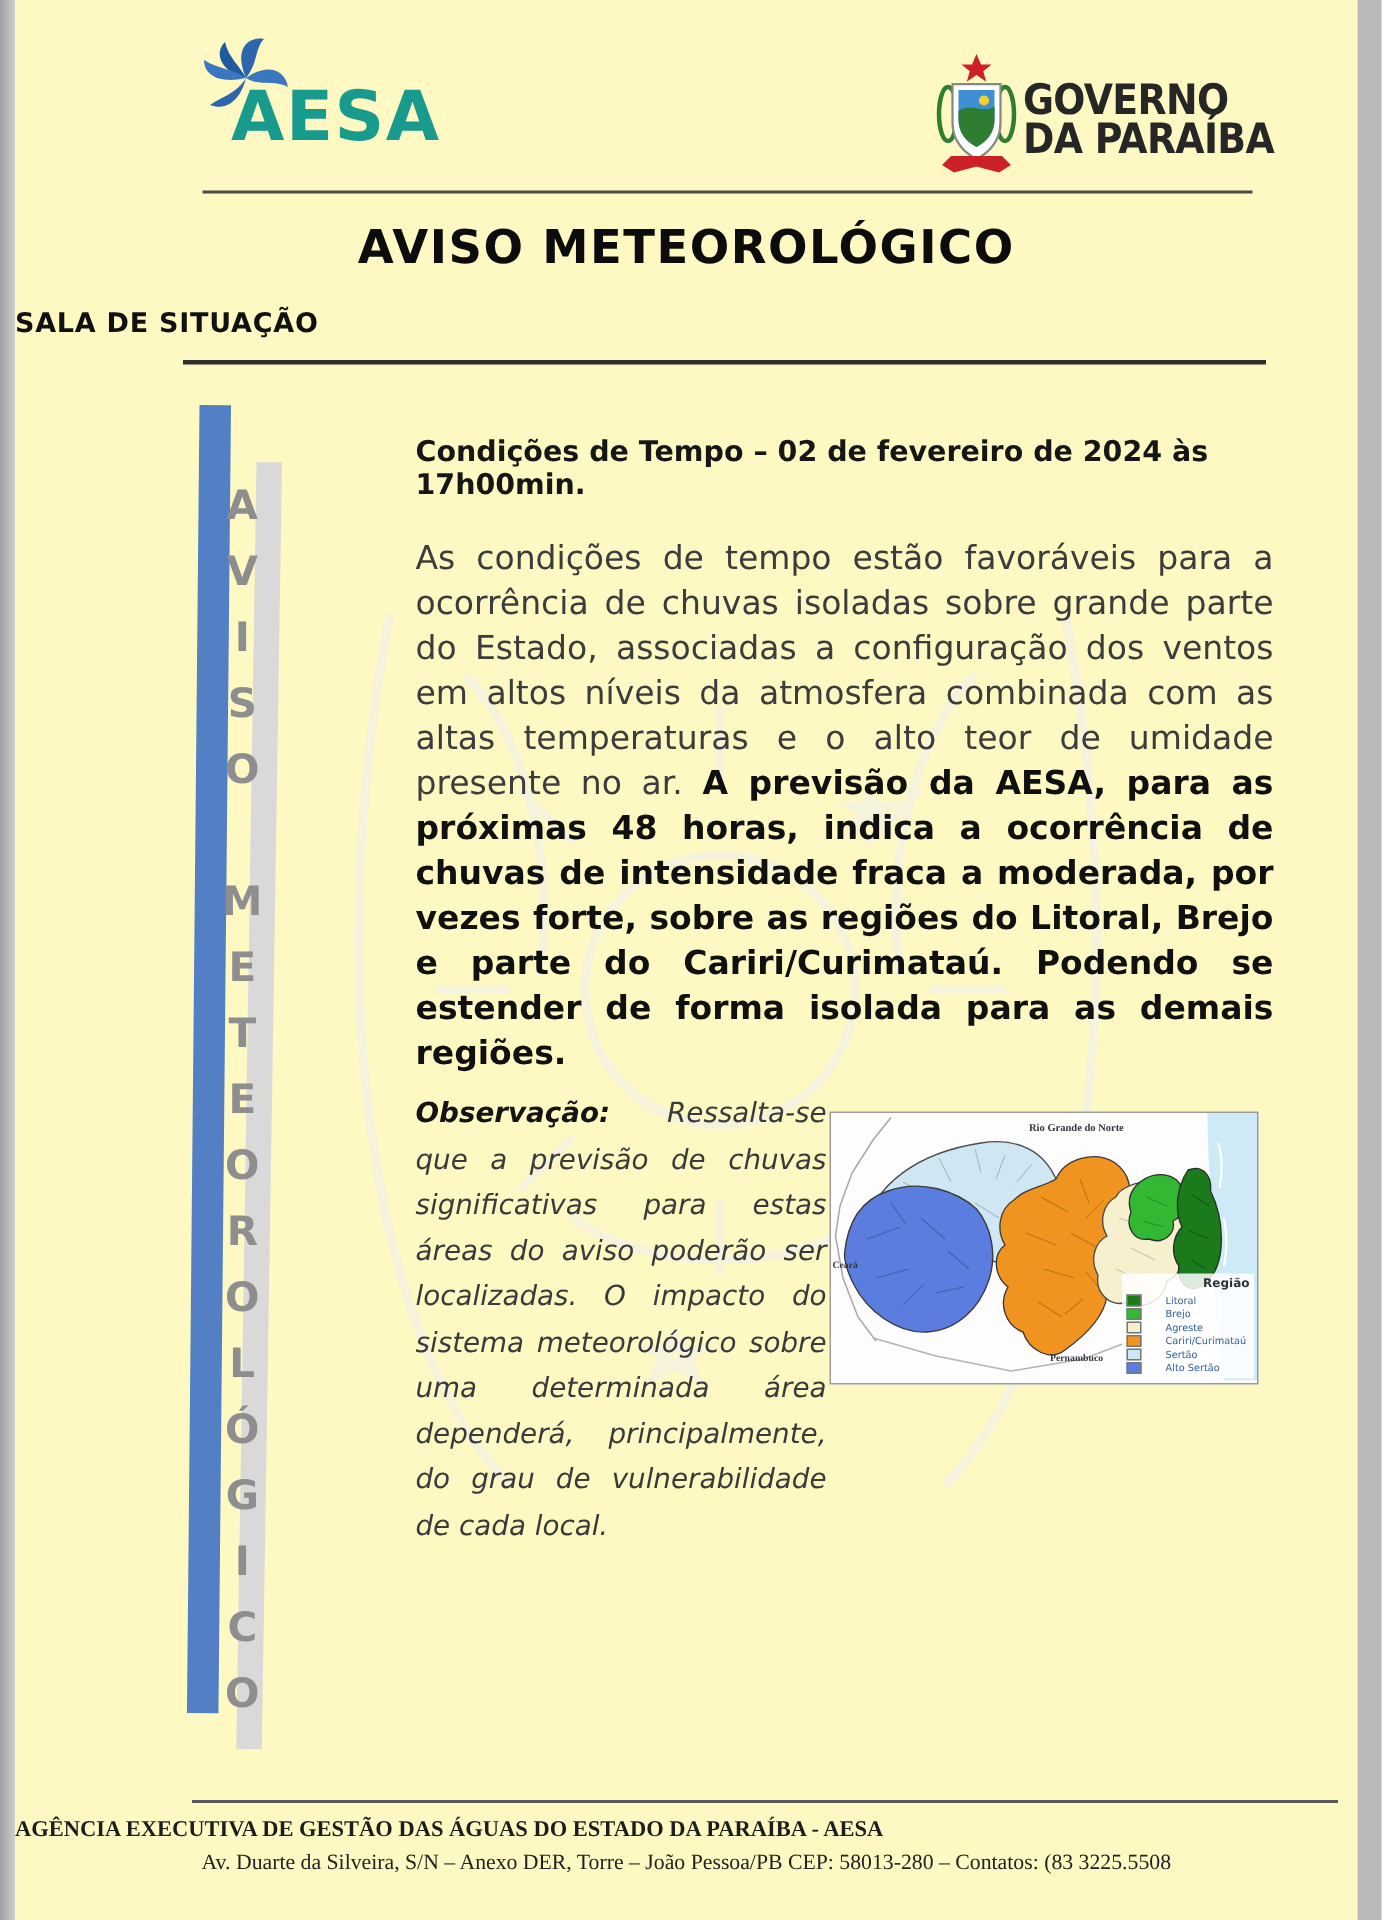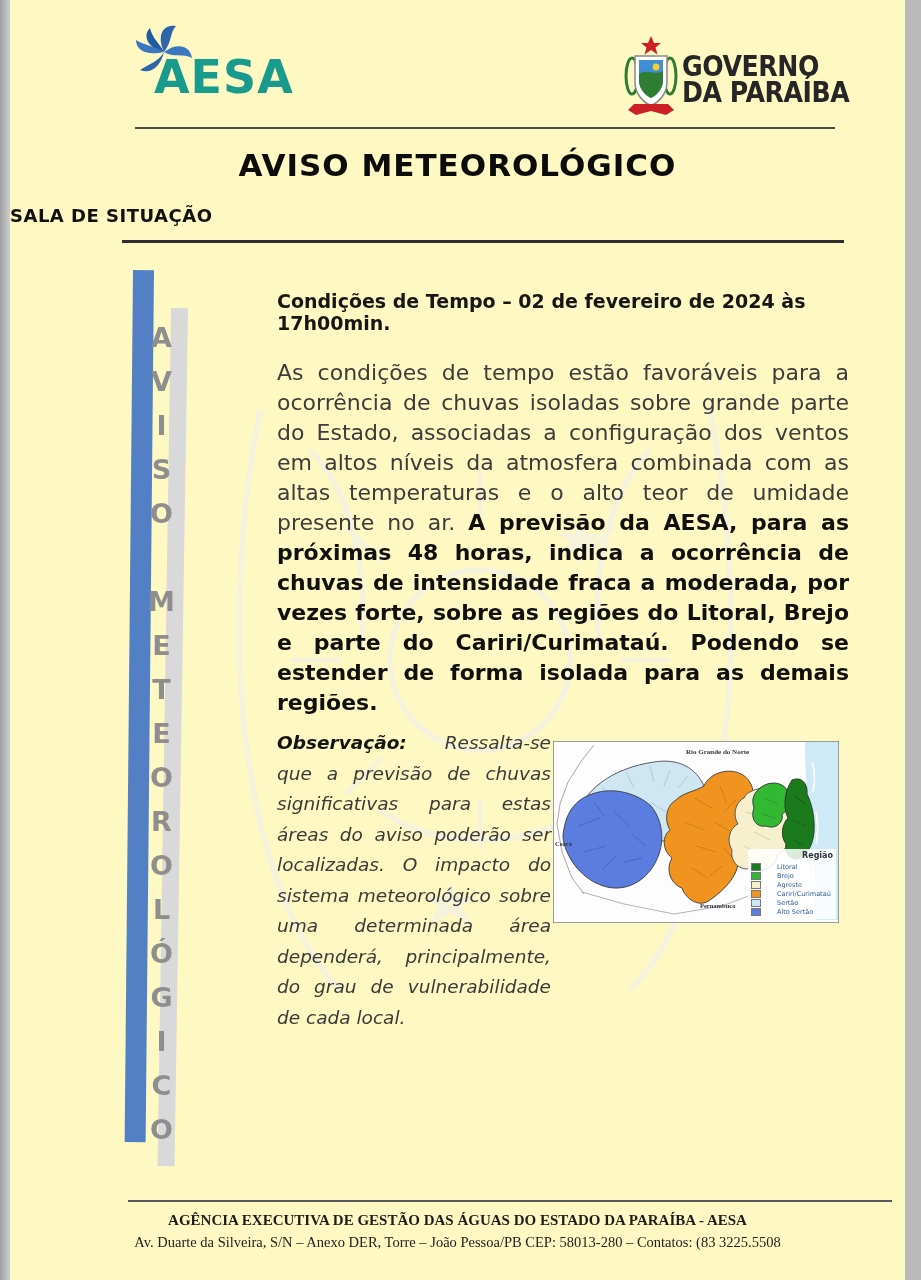--- a/index.html
+++ b/index.html
@@ -102,21 +102,21 @@
     position:absolute;right:2px;bottom:3px;width:82px;
     background:rgba(255,255,255,0.85);padding:2px 3px 3px 3px;
   }
   .legend-title{font-size:8px;font-weight:bold;color:#2e333a;text-align:right;margin-bottom:2px;}
   .legend-row{display:flex;align-items:center;gap:16px;height:9px;}
   .legend-swatch{width:8px;height:6px;border:0.5px solid #777;flex:0 0 auto;}
   .legend-label{font-size:6.5px;color:#2d5e9e;line-height:8px;white-space:nowrap;}
   
   .hr3{position:absolute;left:118px;top:1200px;width:764px;height:2px;background:#5a5a5a;}
   .footer-line1{
-    position:absolute;left:0;top:1212px;width:895px;text-align:center;
+    position:absolute;left:0;top:1212px;width:895px;text-align:left;
     font-family:"Liberation Serif","DejaVu Serif",serif;
     font-size:15px;font-weight:bold;color:#1d1d1d;
   }
   .footer-line2{
     position:absolute;left:0;top:1234px;width:895px;text-align:center;
     font-family:"Liberation Serif","DejaVu Serif",serif;
     font-size:14.5px;color:#222;
   }
 </style>
 </head>

